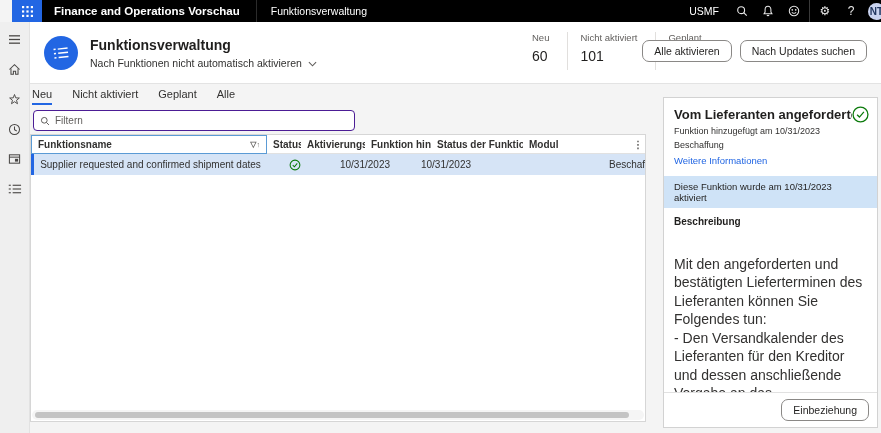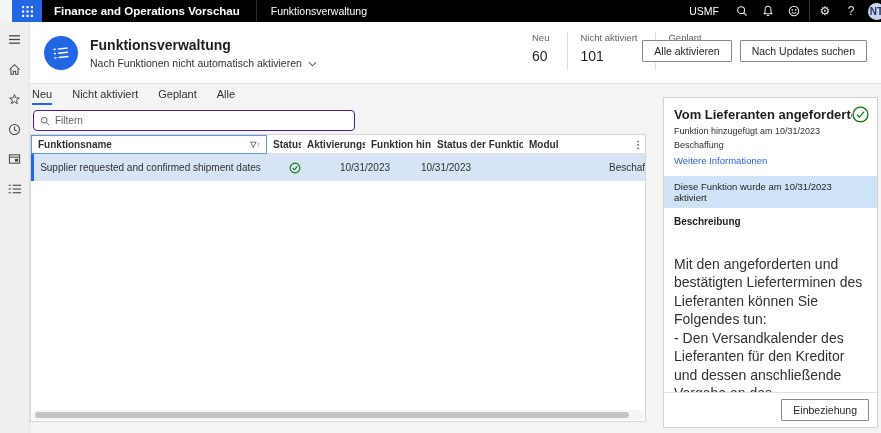--- a/index.html
+++ b/index.html
@@ -27,21 +27,21 @@
   .feat-circle { width:34px; height:34px; border-radius:50%; background:#2266E3; margin-left:14px; display:flex; align-items:center; justify-content:center; flex:0 0 34px; }
   .ph-text { margin-left:12px; }
   .ph-title { font-size:14px; font-weight:bold; color:#201f1e; }
   .ph-sub { font-size:10.5px; color:#323130; margin-top:4px; display:flex; align-items:center; gap:6px; cursor:pointer; }
   .stats { position:absolute; left:490px; top:8px; display:flex; align-items:flex-start; height:46px; }
   .stat { padding:2px 18px 0 12px; }
   .stat-label { font-size:9.5px; color:#605e5c; white-space:nowrap; }
   .stat-value { font-size:14px; font-weight:normal; color:#201f1e; margin-top:5px; }
   .stat-sep { width:1px; background:#e1dfdd; height:38px; margin-top:2px; }
   .ph-buttons { position:absolute; right:14px; top:18px; display:flex; gap:8px; }
-  .btn { background:#fff; border:1px solid #8a8886; border-radius:1px; font-size:10.5px; color:#201f1e; padding:3px 11px; height:22px; cursor:pointer; font-family:"Liberation Sans",sans-serif; white-space:nowrap; }
+  .btn { background:#fff; border:1px solid #8a8886; border-radius:7px; font-size:10.5px; color:#201f1e; padding:3px 11px; height:22px; cursor:pointer; font-family:"Liberation Sans",sans-serif; white-space:nowrap; }
 
   
   .tabs { position:absolute; top:88px; left:32px; display:flex; gap:20px; }
   .tab { font-size:11px; color:#323130; padding-bottom:3px; cursor:pointer; white-space:nowrap; }
   .tab.active { border-bottom:2px solid #2266E3; }
 
   
   .filterbox { position:absolute; top:110px; left:33px; width:322px; height:21px; background:#fff; border:1px solid #4c1d95; border-radius:4px; display:flex; align-items:center; padding:0 6px; gap:5px; }
   .filterbox input { border:none; outline:none; flex:1; font-size:10px; font-family:"Liberation Sans",sans-serif; color:#323130; background:transparent; }
   .filterbox input::placeholder { color:#605e5c; }
@@ -51,21 +51,21 @@
   .thead { display:flex; align-items:center; height:19px; border-bottom:1px solid #e1e1e1; font-size:10px; font-weight:bold; color:#323130; }
   .th { padding:0 6px; white-space:nowrap; overflow:hidden; display:flex; align-items:center; gap:3px; cursor:pointer; }
   .th-name { width:236px; border:1px solid #5b9bd5; height:19px; justify-content:space-between; }
   .th-status { width:34px; }
   .th-adate { width:64px; }
   .th-fhinz { width:66px; }
   .th-sfunk { width:92px; }
   .th-modul { flex:1; }
   .th-more { width:14px; color:#605e5c; font-size:10px; justify-content:center; cursor:pointer; }
   .funnel { color:#605e5c; font-size:8px; display:flex; align-items:center; }
-  .trow { display:flex; align-items:center; height:27px; background:#d6e4f6; border-left:3px solid #2266E3; font-size:10px; color:#323130; cursor:pointer;gap:16px; }
+  .trow { display:flex; align-items:center; height:21px; background:#d6e4f6; border-left:3px solid #2266E3; font-size:10px; color:#323130; cursor:pointer;gap:16px; }
   .td { padding:0 6px; white-space:nowrap; overflow:hidden; }
   .td-name { width:233px; }
   .td-status { width:34px; display:flex; align-items:center; }
   .td-adate { width:64px; }
   .td-fhinz { width:66px; }
   .td-sfunk { width:92px; }
   .td-modul { flex:1; }
   .tbody-fill { flex:1; }
   .hscroll { height:10px; margin:0 1px 1px 1px; background:#f5f5f5; border-radius:5px; position:relative; }
   .hscroll .thumb { position:absolute; top:2px; left:3px; height:6px; width:97%; background:#c4c4c4; border-radius:3px; cursor:pointer; }

